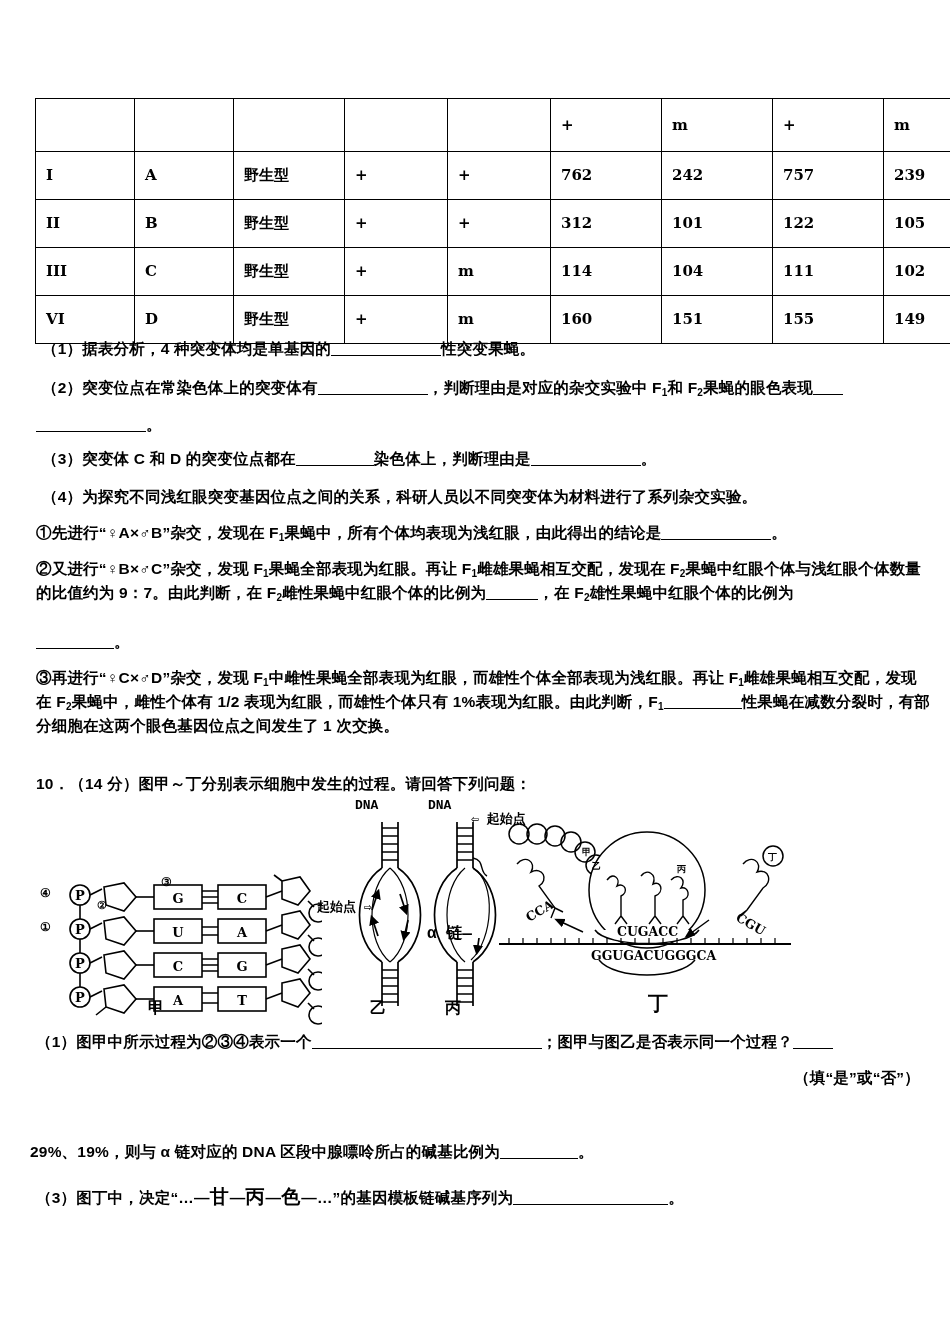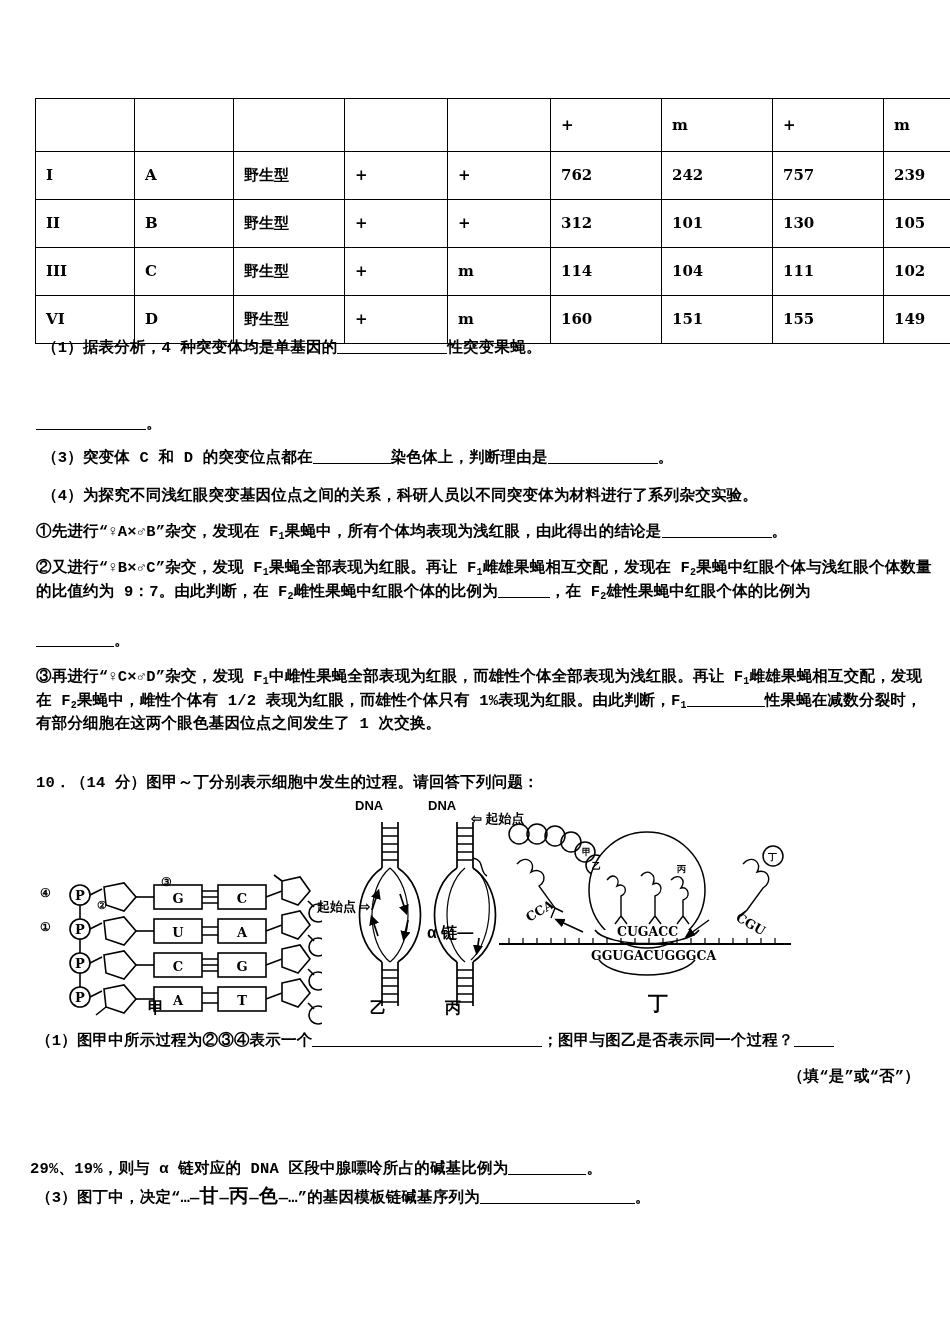--- a/index.html
+++ b/index.html
@@ -55,21 +55,21 @@
   .c6 { width: 90px; }
   .c7 { width: 90px; }
   .c8 { width: 92px; }
 
   
   .para {
     position: absolute;
     font-size: 15.5px;
     font-weight: bold;
     line-height: 1.52;
-    font-family: Liberation Mono, monospace;
+    font-family: Liberation Sans, sans-serif;
     letter-spacing: 0.2px;
     white-space: normal;
   }
   .blank-s { display: inline-block; border-bottom: 1.4px solid #000; width: 52px; vertical-align: -2px; }
   .blank-m { display: inline-block; border-bottom: 1.4px solid #000; width: 78px; vertical-align: -2px; }
   .blank-l { display: inline-block; border-bottom: 1.4px solid #000; width: 110px; vertical-align: -2px; }
   .blank-xl { display: inline-block; border-bottom: 1.4px solid #000; width: 155px; vertical-align: -2px; }
   .blank-xxl { display: inline-block; border-bottom: 1.4px solid #000; width: 230px; vertical-align: -2px; }
   sub { font-size: 10px; vertical-align: -3px; }
 
@@ -84,21 +84,21 @@
   .fig-caption {
     position: absolute;
     font-size: 16px;
     font-weight: bold;
     font-family: "DejaVu Serif", "Liberation Serif", serif;
   }
   .fig-label {
     position: absolute;
     font-size: 13px;
     font-weight: bold;
-    font-family: Liberation Sans, sans-serif;
+    font-family: Liberation Mono, monospace;
     white-space: nowrap;
   }
   svg { display: block; }
 
   .bold-chars {
     font-weight: bold;
     font-size: 19px;
     letter-spacing: 1px;
   }
 </style>
@@ -133,21 +133,21 @@
         <td class="c8">239</td>
       </tr>
       <tr>
         <td class="c0">II</td>
         <td class="c1">B</td>
         <td class="c2">野生型</td>
         <td class="c3">+</td>
         <td class="c4">+</td>
         <td class="c5">312</td>
         <td class="c6">101</td>
-        <td class="c7">130</td>
+        <td class="c7">122</td>
         <td class="c8">105</td>
       </tr>
       <tr>
         <td class="c0">III</td>
         <td class="c1">C</td>
         <td class="c2">野生型</td>
         <td class="c3">+</td>
         <td class="c4">m</td>
         <td class="c5">114</td>
         <td class="c6">104</td>
@@ -166,20 +166,23 @@
         <td class="c8">149</td>
       </tr>
     </tbody>
       </table>
   </div>
 
   <div class="para" style="left:42px; top:337px; width:880px;">
     <span>（1）据表分析，4 种突变体均是单基因的</span><span class="blank-l"></span><span>性突变果蝇。</span>
   </div>
 
+  <div class="para" style="left:42px; top:376px; width:890px;">
+    <span>（2）突变位点在常染色体上的突变体有</span><span class="blank-l"></span><span>，判断理由是对应的杂交实验中 F</span><sub>1</sub><span>和 F</span><sub>2</sub><span>果蝇的眼色表现</span><span class="blank-s" style="width:30px"></span>
+  </div>
   <div class="para" style="left:36px; top:413px; width:890px;">
     <span class="blank-l"></span><span>。</span>
   </div>
 
   <div class="para" style="left:42px; top:447px; width:890px;">
     <span>（3）突变体 C 和 D 的突变位点都在</span><span class="blank-m"></span><span>染色体上，判断理由是</span><span class="blank-l"></span><span>。</span>
   </div>
 
   <div class="para" style="left:42px; top:485px; width:890px;">
     <span>（4）为探究不同浅红眼突变基因位点之间的关系，科研人员以不同突变体为材料进行了系列杂交实验。</span>
@@ -394,21 +397,21 @@
     <div class="fig-caption" style="left:648px; top:195px; font-size:20px;">丁</div>
   </div>
 
   <div class="para" style="left:36px; top:1030px; width:896px;">
     <span>（1）图甲中所示过程为②③④表示一个</span><span class="blank-xxl"></span><span>；图甲与图乙是否表示同一个过程？</span><span class="blank-s" style="width:40px"></span>
   </div>
   <div class="para" style="left:30px; top:1066px; width:890px;text-align:right;">
     <span>（填“是”或“否”）</span>
   </div>
 
-  <div class="para" style="left:30px; top:1140px; width:890px;margin-top:18px;">
+  <div class="para" style="left:30px; top:1140px; width:890px;">
     <span>29%、19%，则与 α 链对应的 DNA 区段中腺嘌呤所占的碱基比例为</span><span class="blank-m"></span><span>。</span>
   </div>
 
   <div class="para" style="left:36px; top:1183px; width:890px;">
     <span>（3）图丁中，决定“…—</span><span class="bold-chars">甘</span>—<span class="bold-chars">丙</span>—<span class="bold-chars">色</span><span>—…”的基因模板链碱基序列为</span><span class="blank-xl"></span><span>。</span>
   </div>
 
 </div>
 
 </body></html>

